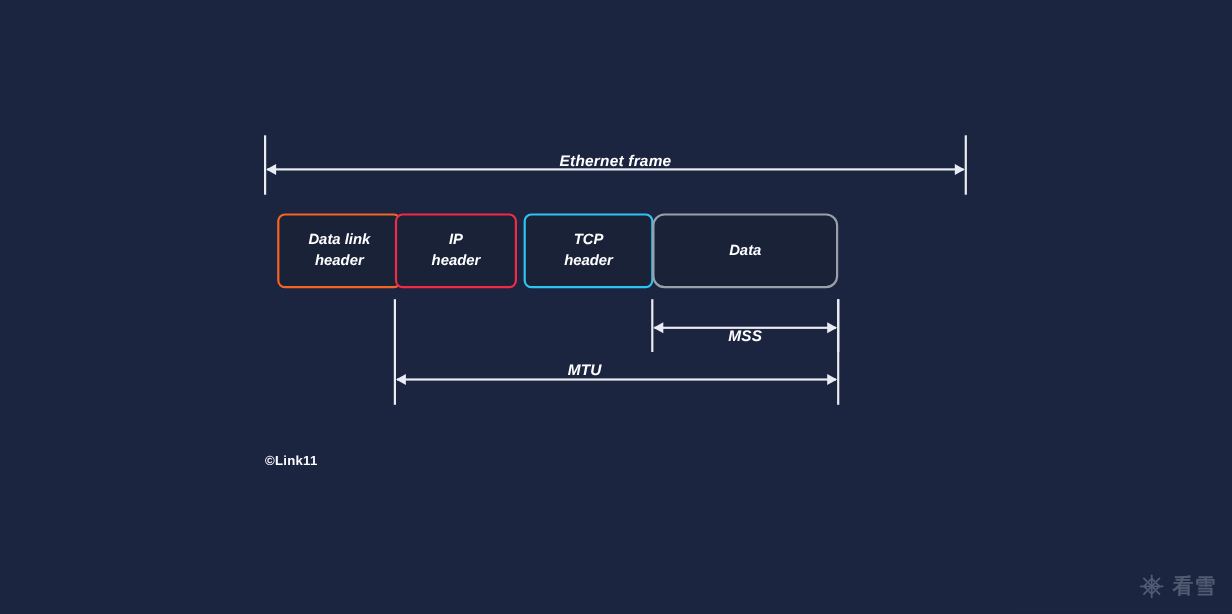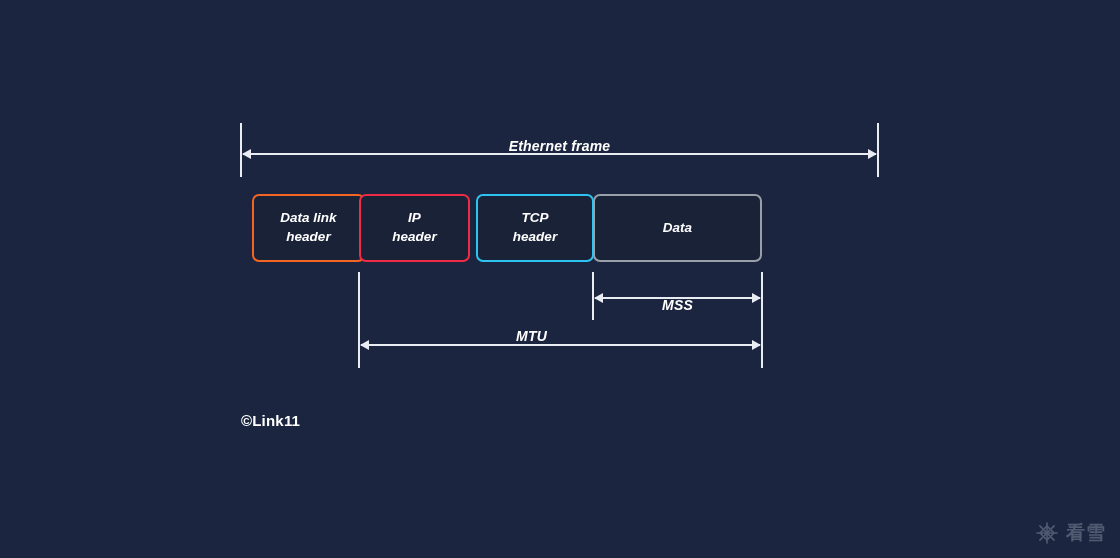--- a/index.html
+++ b/index.html
@@ -79,21 +79,21 @@
     text-align: center;
     white-space: pre-line;
   }
 
   
   #credit {
     position: absolute;
     left: 241px;
     top: 412px;
     color: #ffffff;
-    font-size: 15px;
+    font-size: 12px;
     font-weight: 700;
     letter-spacing: 0.2px;
   }
 
   #watermark {
     position: absolute;
     right: 14px;
     bottom: 12px;
     display: flex;
     align-items: center;
@@ -124,21 +124,21 @@
 header</div>
     </div>
     <div class="field-box" style="left: 359px; width: 111px; border-color: rgb(239, 43, 70); background: rgb(26, 34, 56);">
       <div class="field-label">IP
 header</div>
     </div>
     <div class="field-box" style="left: 476px; width: 118px; border-color: rgb(46, 196, 241); background: rgb(26, 34, 56);">
       <div class="field-label">TCP
 header</div>
     </div>
-    <div class="field-box" style="left: 593px; width: 169px; border-color: rgb(154, 160, 168); background: rgb(26, 34, 56);">
+    <div class="field-box" style="left: 593px; width: 169px; border-color: rgb(154, 160, 168); background: rgb(26, 34, 56); border-radius: 11px;">
       <div class="field-label">Data</div>
     </div>
     <div class="span-tick" style="left: 592px; top: 272px; height: 48px;"></div>
     <div class="span-tick" style="left: 761px; top: 272px; height: 48px;"></div>
     <div class="span-line" style="left: 595px; top: 297px; width: 165px;"></div>
     <div class="arrowhead left" style="left: 594px; top: 293px;"></div>
     <div class="arrowhead right" style="left: 752px; top: 293px;"></div>
     <div class="span-label" style="left: 593px; width: 169px; top: 283px; margin-top: 14px;">MSS</div>
     <div class="span-tick" style="left: 358px; top: 272px; height: 96px;"></div>
     <div class="span-tick" style="left: 761px; top: 272px; height: 96px;"></div>

